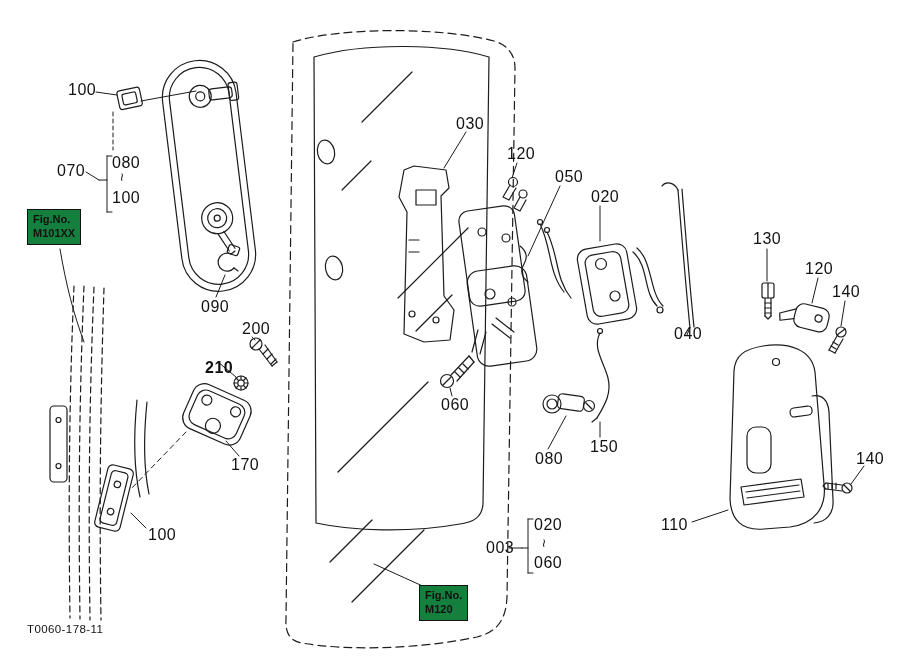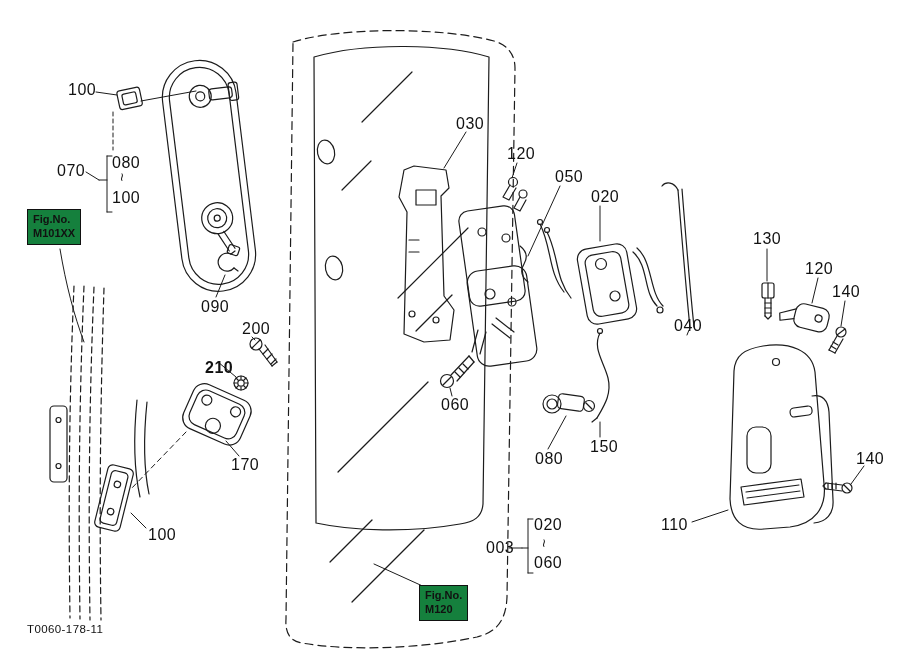--- a/index.html
+++ b/index.html
@@ -266,21 +266,21 @@
       <div class="plabel" style="left: 205px; top: 360px; font-weight: bold;">210</div>
       <div class="plabel" style="left: 231px; top: 457px;">170</div>
       <div class="plabel" style="left: 148px; top: 527px;">100</div>
       <div class="plabel" style="left: 456px; top: 116px;">030</div>
       <div class="plabel" style="left: 507px; top: 146px;">120</div>
       <div class="plabel" style="left: 555px; top: 169px;">050</div>
       <div class="plabel" style="left: 591px; top: 189px;">020</div>
       <div class="plabel" style="left: 441px; top: 397px;">060</div>
       <div class="plabel" style="left: 535px; top: 451px;">080</div>
       <div class="plabel" style="left: 590px; top: 439px;">150</div>
-      <div class="plabel" style="left: 674px; top: 318px;">040</div>
+      <div class="plabel" style="left: 674px; top: 326px;">040</div>
       <div class="plabel" style="left: 753px; top: 231px;">130</div>
       <div class="plabel" style="left: 805px; top: 261px;">120</div>
       <div class="plabel" style="left: 832px; top: 284px;">140</div>
       <div class="plabel" style="left: 661px; top: 517px;">110</div>
       <div class="plabel" style="left: 856px; top: 451px;">140</div>
       <div class="plabel" style="left: 486px; top: 540px;">003</div>
       <div class="plabel" style="left: 534px; top: 517px;">020</div>
       <div class="plabel tilde" style="left: 540px; top: 536px;">~</div>
       <div class="plabel" style="left: 534px; top: 555px;">060</div>
     </div>

